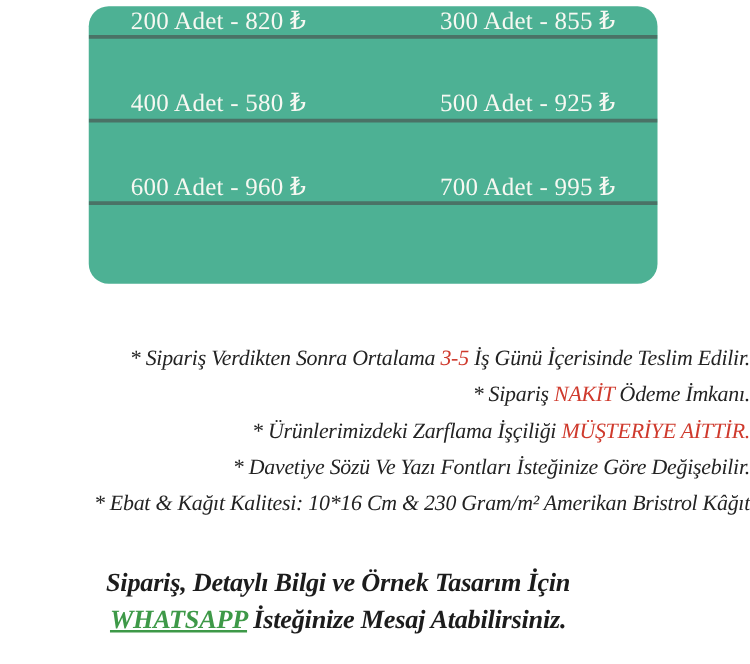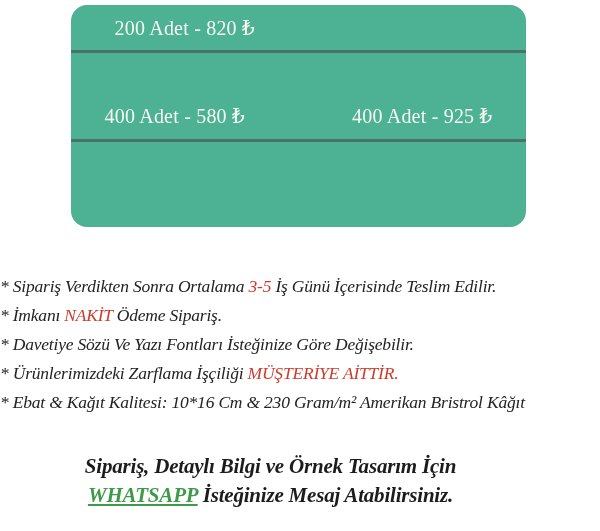--- a/index.html
+++ b/index.html
@@ -44,21 +44,21 @@
     font-size:20px;
     font-family:"Liberation Serif","DejaVu Serif","DejaVu Sans",serif;
     letter-spacing:.2px;
     line-height:1;
     padding-top:1px;
   }
   
   .notes{
     position:absolute;left:0;top:272px;
     width:600px;
-    text-align:left;
+    text-align:right;
     font-style:italic;
     color:var(--note-text);
     font-size:17.5px;
     line-height:29px;
     letter-spacing:-0.2px;
   }
   .notes .hl{color:var(--note-red);}
   
   .contact{
     position:absolute;left:0;top:452px;
@@ -73,33 +73,38 @@
   }
   .contact .hl{color:var(--contact-green);text-decoration:underline;}
   .text-line{white-space:nowrap;}
 </style>
 </head>
 <body>
 
 <div class="price-table">
     <div class="price-row">
       <div class="price-cell">200 Adet - 820 ₺</div>
+      <div class="price-cell">300 Adet - 855 ₺</div>
     </div>
     <div class="price-row">
       <div class="price-cell">400 Adet - 580 ₺</div>
-      <div class="price-cell">400 Adet - 925 ₺</div>
+      <div class="price-cell">500 Adet - 925 ₺</div>
+    </div>
+    <div class="price-row">
+      <div class="price-cell">600 Adet - 960 ₺</div>
+      <div class="price-cell">700 Adet - 995 ₺</div>
     </div>
     <div class="price-row">
     </div>
   </div>
 
 <div class="notes">
     <div class="text-line"><span>* Sipariş Verdikten Sonra Ortalama </span><span class="hl">3-5</span><span> İş Günü İçerisinde Teslim Edilir.</span></div>
-    <div class="text-line"><span>* İmkanı </span><span class="hl">NAKİT</span><span> Ödeme Sipariş.</span></div>
+    <div class="text-line"><span>* Sipariş </span><span class="hl">NAKİT</span><span> Ödeme İmkanı.</span></div>
+    <div class="text-line"><span>* Ürünlerimizdeki Zarflama İşçiliği </span><span class="hl">MÜŞTERİYE AİTTİR.</span></div>
     <div class="text-line"><span>* Davetiye Sözü Ve Yazı Fontları İsteğinize Göre Değişebilir.</span></div>
-    <div class="text-line"><span>* Ürünlerimizdeki Zarflama İşçiliği </span><span class="hl">MÜŞTERİYE AİTTİR.</span></div>
     <div class="text-line"><span>* Ebat &amp; Kağıt Kalitesi: 10*16 Cm &amp; 230 Gram/m² Amerikan Bristrol Kâğıt</span></div>
   </div>
 
 <div class="contact">
     <div class="text-line"><span>Sipariş, Detaylı Bilgi ve Örnek Tasarım İçin</span></div>
     <div class="text-line"><span class="hl">WHATSAPP</span><span> İsteğinize Mesaj Atabilirsiniz.</span></div>
   </div>
 
 </body></html>

